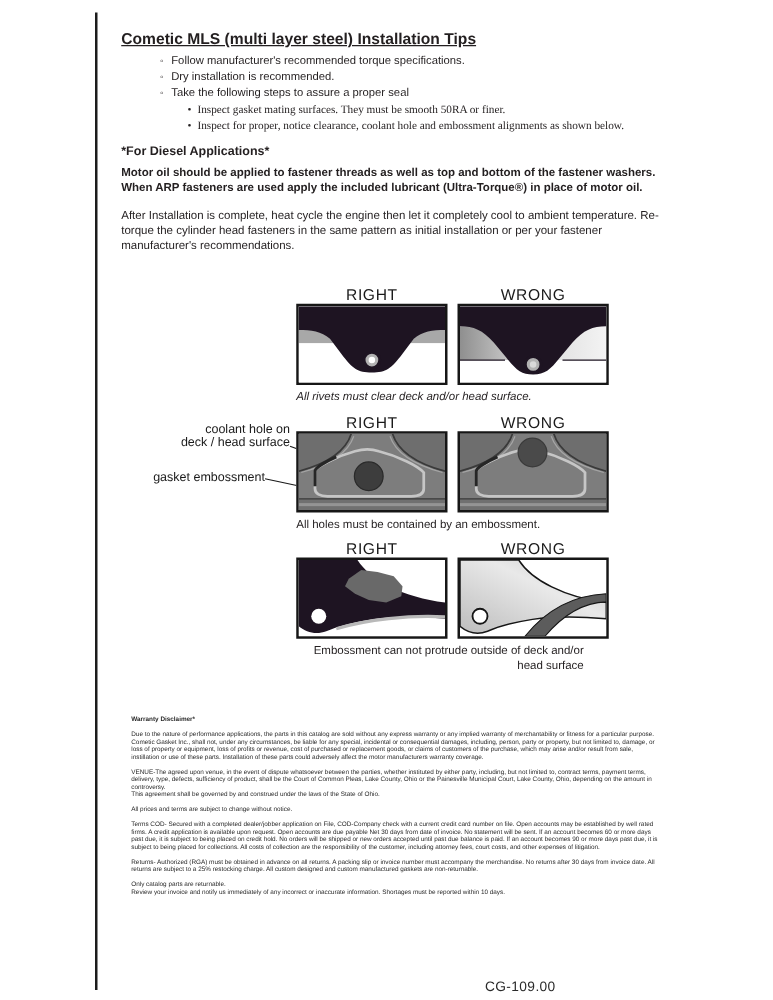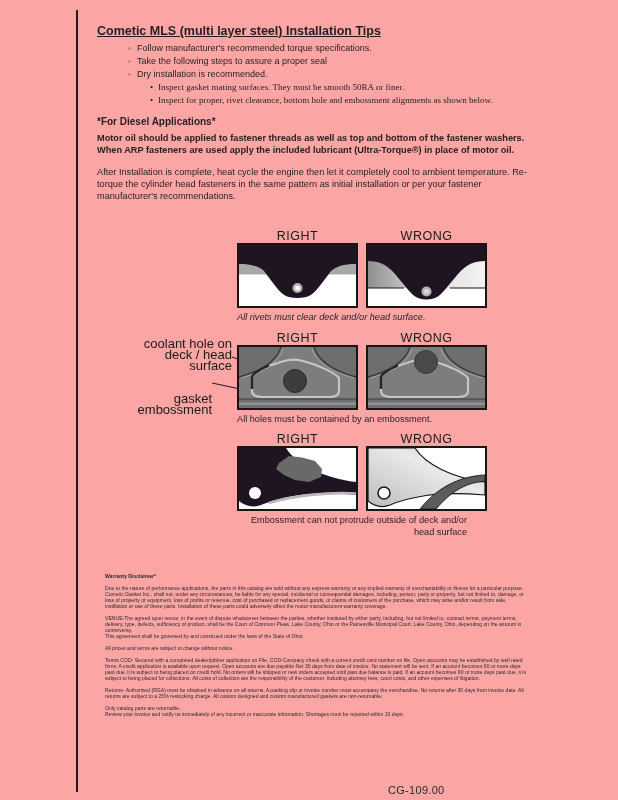--- a/index.html
+++ b/index.html
@@ -1,57 +1,57 @@
 <!DOCTYPE html>
 <html><head>
 <meta charset="utf-8">
 <style>
   html,body{margin:0;padding:0;background:#e8e8e8;}
-  .page{position:relative;width:618px;height:800px;background:#fca5a5;overflow:hidden;
+  .page{position:relative;width:618px;height:800px;background:#ffffff;overflow:hidden;
         font-family:"Liberation Sans", sans-serif;color:#231f20;}
   .abs{position:absolute;}
   .vrule{left:76px;top:10px;width:2px;height:782px;background:#1c1c1c;}
   .title{left:97px;top:24px;font-size:12.5px;font-weight:bold;text-decoration:underline;white-space:nowrap;}
   .bullets{left:88px;top:42px;font-size:9px;line-height:13px;width:470px;}
   .b-row{white-space:nowrap;margin-left:40px;}
   .b-row .marker{display:inline-block;width:9px;font-size:8px;vertical-align:top;line-height:13px;}
   .b-sub{padding-left:22px;font-family:Liberation Serif, serif;}
   .b-sub .marker{width:8px;font-size:9px;}
   .diesel-h{left:97px;top:116px;font-size:10px;font-weight:bold;}
   .para{left:97px;width:438px;font-size:9.2px;line-height:12.2px;}
   .p1{top:132px;font-weight:bold;}
   .p2{top:166px;}
   .note{top:210px;}
   .rw-label{width:121px;text-align:center;font-size:12.5px;letter-spacing:.5px;color:#1a1a1a;white-space:nowrap;}
   .dbox{width:117px;height:61px;border:2px solid #161616;background:#fff;}
   .cap{font-size:9.2px;line-height:11.5px;white-space:nowrap;}
   .cap2{white-space:normal;width:230px;text-align:right;}
-  .side-label{width:110px;text-align:right;font-size:13px;line-height:11px;color:#1a1a1a;}
+  .side-label{width:110px;text-align:right;font-size:10px;line-height:11px;color:#1a1a1a;}
   .legal{left:105px;top:573px;width:424px;font-size:5.1px;line-height:6.05px;color:#2a2a2a;}
   .legal .lp{margin:0 0 5.8px 0;}
   .legal .cont{margin:0;}
   .legal .lh{font-weight:bold;margin:0 0 5.8px 0;}
   .footer-code{left:388px;top:784px;font-size:11px;letter-spacing:.3px;color:#2a2a2a;}
   svg{display:block;}
 </style>
 </head>
 <body>
 
 <div class="page">
 
   <div class="abs vrule"></div>
 
   <div class="abs title">Cometic MLS (multi layer steel) Installation Tips</div>
 
   <div class="abs bullets">
     <div class="b-row"><span class="marker">◦</span><span>Follow manufacturer's recommended torque specifications.</span></div>
+    <div class="b-row"><span class="marker">◦</span><span>Dry installation is recommended.</span></div>
     <div class="b-row"><span class="marker">◦</span><span>Take the following steps to assure a proper seal</span></div>
-    <div class="b-row"><span class="marker">◦</span><span>Dry installation is recommended.</span></div>
     <div class="b-row b-sub"><span class="marker">•</span><span>Inspect gasket mating surfaces.  They must be smooth 50RA or finer.</span></div>
-    <div class="b-row b-sub"><span class="marker">•</span><span>Inspect for proper, rivet clearance, bottom hole and embossment alignments as shown below.</span></div>
+    <div class="b-row b-sub"><span class="marker">•</span><span>Inspect for proper, notice clearance, coolant hole and embossment alignments as shown below.</span></div>
   </div>
 
   <div class="abs diesel-h">*For Diesel Applications*</div>
   <div class="abs para p1">Motor oil should be applied to fastener threads as well as top and bottom of the fastener washers. When ARP fasteners are used apply the included lubricant (Ultra-Torque®) in place of motor oil.</div>
   <div class="abs para p2">After Installation is complete, heat cycle the engine then let it completely cool to ambient temperature. Re-torque the cylinder head fasteners in the same pattern as initial installation or per your fastener manufacturer's recommendations.</div>
 
   <div class="abs rw-label" style="left:237px;top:229px;">RIGHT</div>
   <div class="abs rw-label" style="left:366px;top:229px;">WRONG</div>
 
   <div class="abs dbox" style="left:237px;top:243px;">
@@ -87,21 +87,21 @@
 
   <div class="abs cap" style="left:237px;top:312px;font-style:italic;">All rivets must clear deck and/or head surface.</div>
 
   <div class="abs rw-label" style="left:237px;top:331px;">RIGHT</div>
   <div class="abs rw-label" style="left:366px;top:331px;">WRONG</div>
 
   <div class="abs side-label" style="left:122px;top:338px;">
     <div>coolant hole on</div>
     <div>deck / head surface</div>
   </div>
-  <div class="abs side-label" style="left:102px;top:377px;margin-top:16px;">gasket embossment</div>
+  <div class="abs side-label" style="left:102px;top:377px;">gasket embossment</div>
 
   <svg class="abs" style="left:200px;top:352px;" width="100" height="48" viewBox="0 0 100 48">
     <line x1="32" y1="5" x2="93" y2="27" stroke="#1a1a1a" stroke-width="1"></line>
     <line x1="12" y1="31" x2="59" y2="41" stroke="#1a1a1a" stroke-width="1"></line>
   </svg>
 
   <div class="abs dbox" style="left:237px;top:345px;">
     <svg width="117" height="61" viewBox="0 0 117 61">
       <rect x="0" y="0" width="117" height="61" fill="#6e6e6e"></rect>
       <path d="M42,0 C38,13 26,23 0,30 L0,61 H117 V30 C91,23 79,13 75,0 Z" fill="#7d7d7d"></path>

